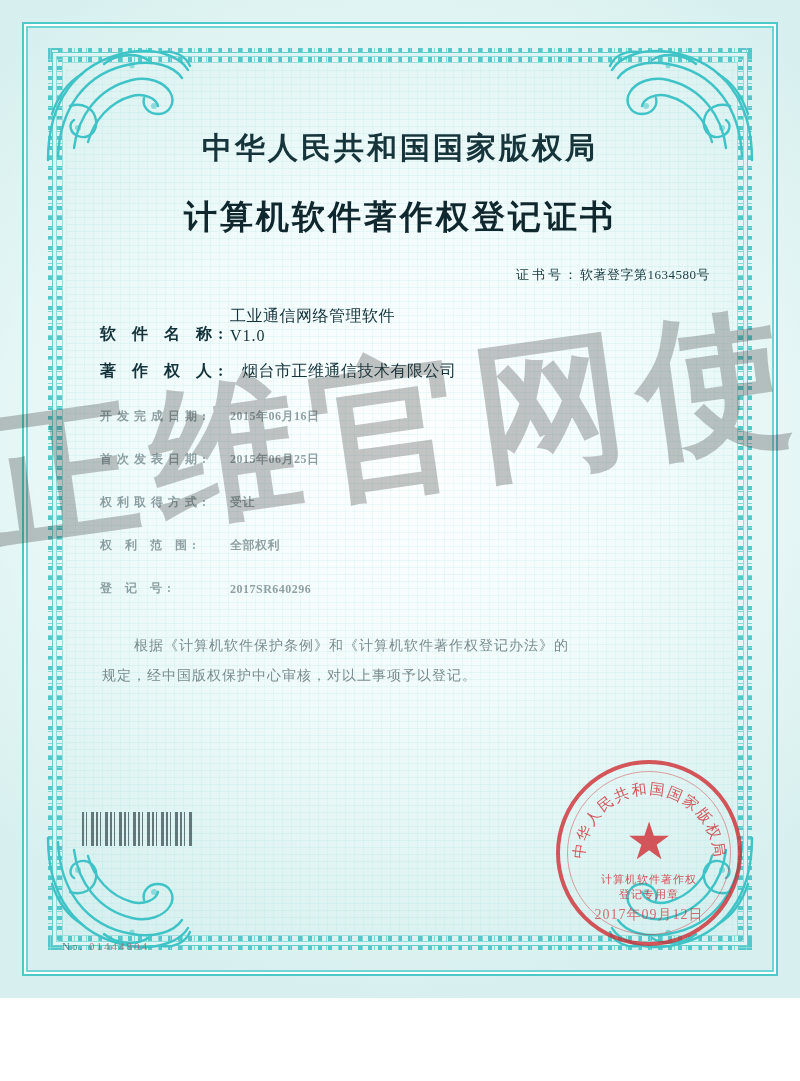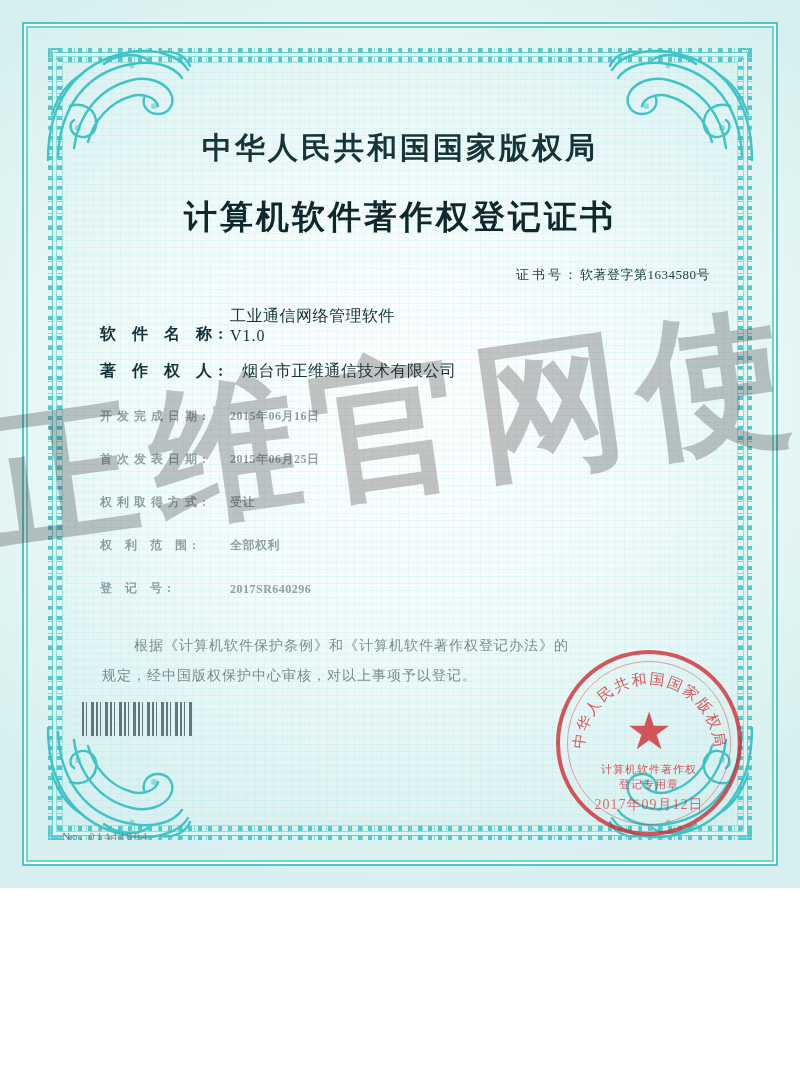--- a/index.html
+++ b/index.html
@@ -10,21 +10,21 @@
   body {
     width: 800px;
     height: 1081px;
     font-family: "Liberation Serif", serif;
     overflow: hidden;
   }
 
   #certificate {
     position: relative;
     width: 800px;
-    height: 888px;
+    height: 998px;
     background:
       radial-gradient(ellipse 70% 55% at 50% 45%, #ffffff 0%, #f2fbfb 45%, #e2f5f4 75%, #d7f0ef 100%);
     overflow: hidden;
   }
 
   
   .border-outer {
     position: absolute;
     left: 22px; top: 22px; right: 22px; bottom: 22px;
     border: 2px solid #4cc8c8;

